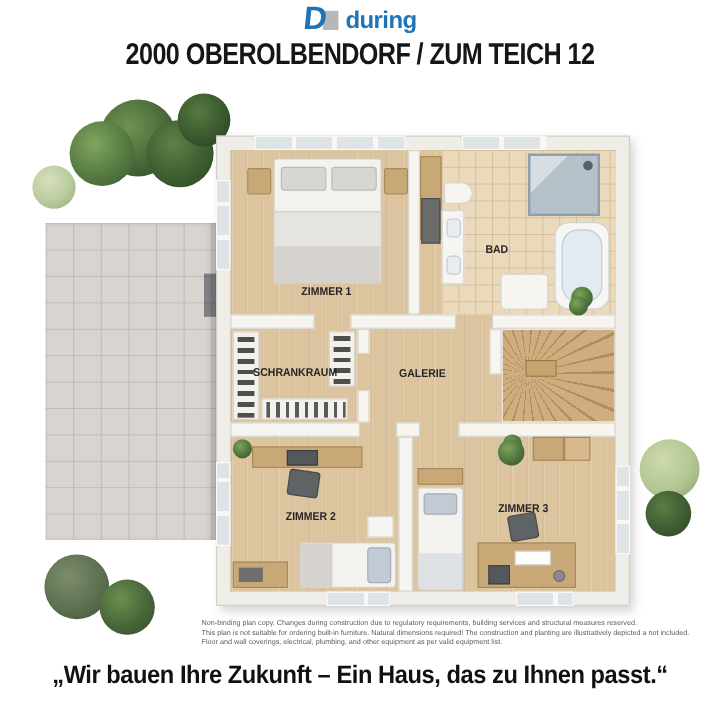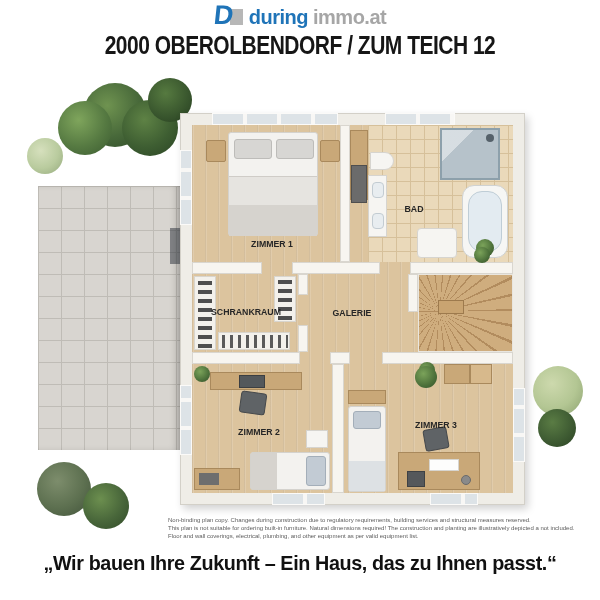--- a/index.html
+++ b/index.html
@@ -70,21 +70,20 @@
 <body>
 
 <div class="canvas">
 
   <div class="logo">
     <span class="logo-mark">
       <span class="logo-mark-shadow"></span>
       <span class="logo-mark-d">D</span>
     </span>
     <span class="logo-blue">during</span>
-      <span class="logo-gray">immo.at</span>
   </div>
   <div class="title">2000 OBEROLBENDORF / ZUM TEICH 12</div>
 
   <div class="tree" style="left:83px;top:83px;width:64px;height:64px;background:radial-gradient(circle at 38% 35%,#6f9350 0%,#48693a 55%,#2f4a28 100%);"></div>
   <div class="tree" style="left:122px;top:100px;width:56px;height:56px;background:radial-gradient(circle at 40% 35%,#5e8245 0%,#3e5e32 55%,#2a4424 100%);"></div>
   <div class="tree" style="left:148px;top:78px;width:44px;height:44px;background:radial-gradient(circle at 40% 35%,#567a40 0%,#38552d 60%,#263d20 100%);"></div>
   <div class="tree" style="left:58px;top:101px;width:54px;height:54px;background:radial-gradient(circle at 38% 35%,#7fa55c 0%,#567a42 55%,#3a5a30 100%);"></div>
   <div class="tree" style="left:27px;top:138px;width:36px;height:36px;background:radial-gradient(circle at 38% 35%,#d6e0bd 0%,#b9cb9e 55%,#93a87c 100%);"></div>
 
   <div class="terrace"></div>

